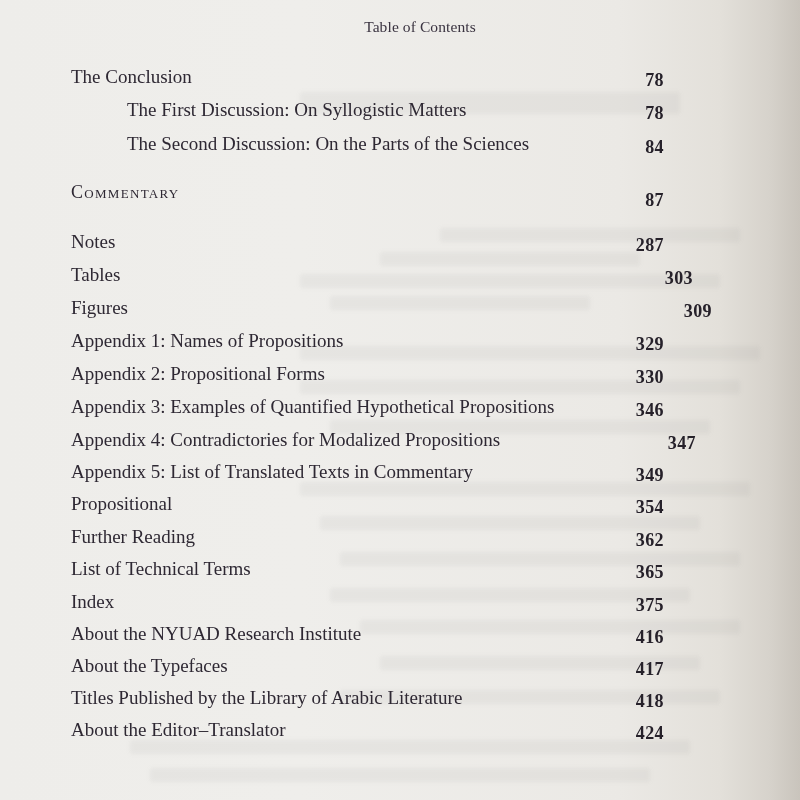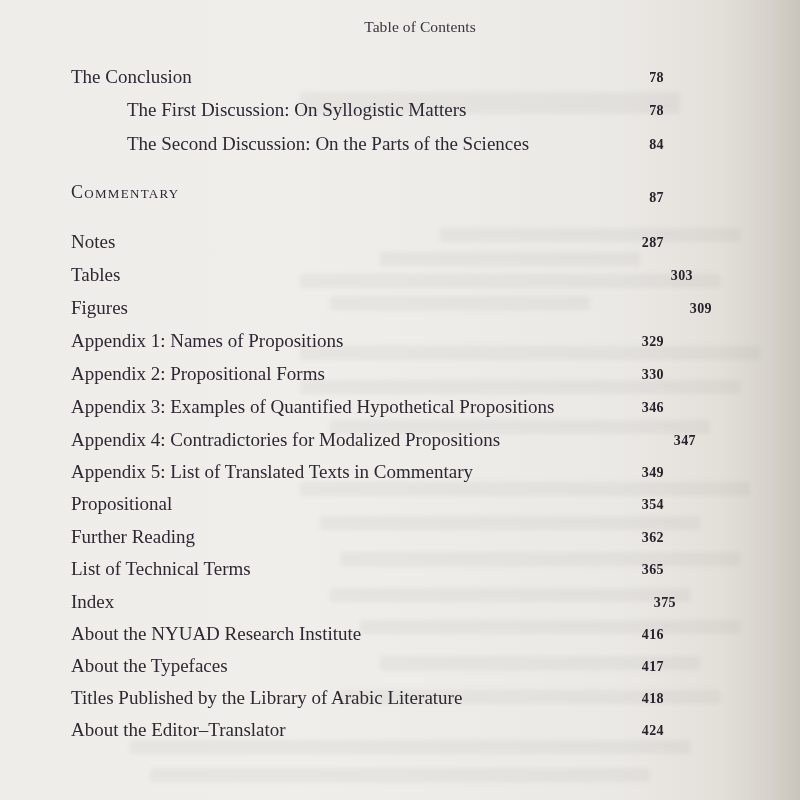--- a/index.html
+++ b/index.html
@@ -70,21 +70,21 @@
     }
     .toc-title.smallcaps {
       font-variant: small-caps;
       letter-spacing: 1.3px;
       font-size: 18px;
     }
     .toc-page {
       position: absolute;
       top: 4px;
       right: 36px;
-      font-size: 14px;
+      font-size: 18px;
       font-weight: bold;
       color: #26212a;
       letter-spacing: 0.4px;
       text-align: left;
     }
   </style>
 </head>
 <body>
 
 <div class="page">
@@ -165,21 +165,21 @@
         <span class="toc-page">354</span>
       </div>
       <div class="toc-row" style="top: 526px;">
         <span class="toc-title lvl0">Further Reading</span>
         <span class="toc-page">362</span>
       </div>
       <div class="toc-row" style="top: 558px;">
         <span class="toc-title lvl0">List of Technical Terms</span>
         <span class="toc-page">365</span>
       </div>
-      <div class="toc-row" style="top: 591px; padding-left: 12px;">
+      <div class="toc-row" style="top: 591px;">
         <span class="toc-title lvl0">Index</span>
         <span class="toc-page">375</span>
       </div>
       <div class="toc-row" style="top: 623px;">
         <span class="toc-title lvl0">About the NYUAD Research Institute</span>
         <span class="toc-page">416</span>
       </div>
       <div class="toc-row" style="top: 655px;">
         <span class="toc-title lvl0">About the Typefaces</span>
         <span class="toc-page">417</span>

